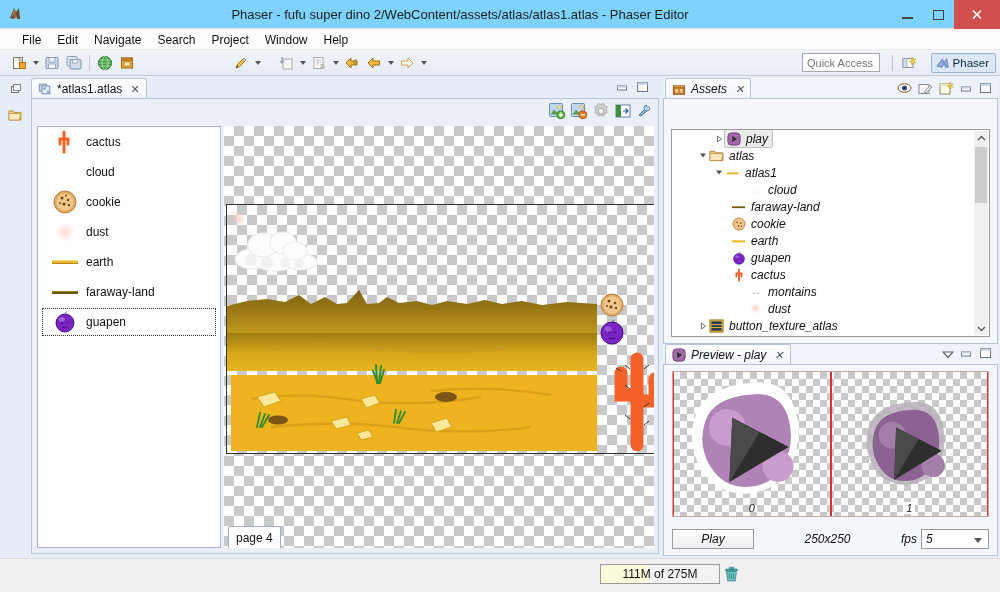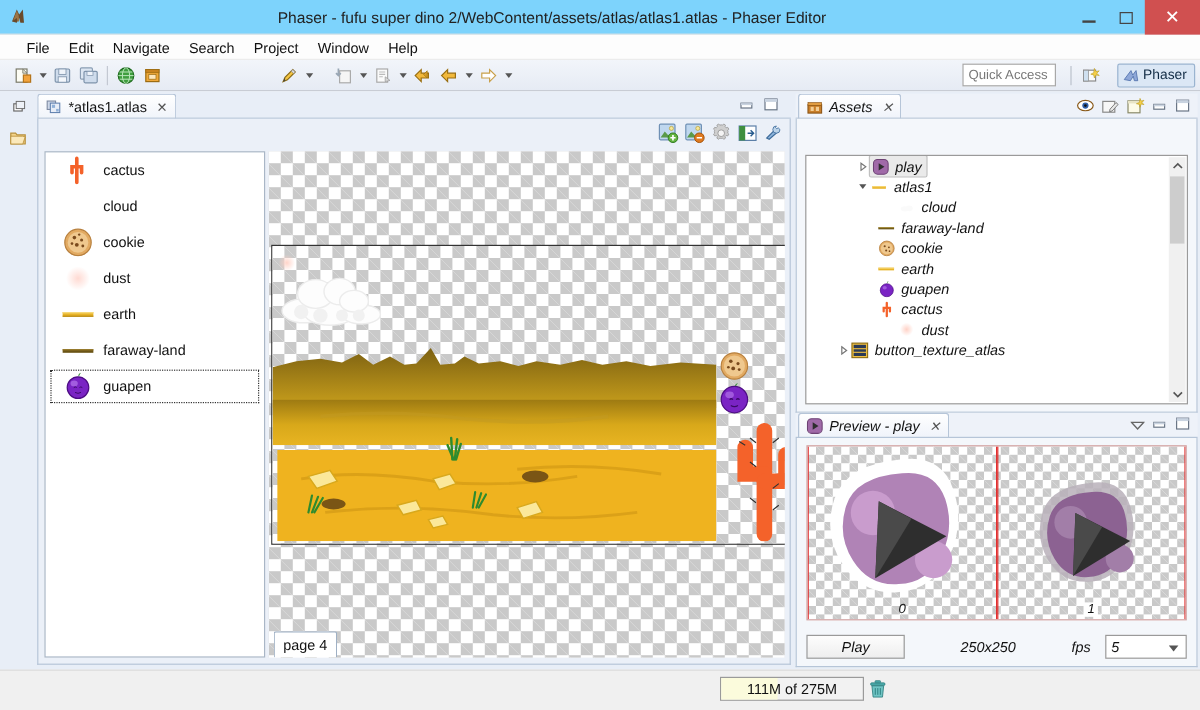--- a/index.html
+++ b/index.html
@@ -162,21 +162,21 @@
   .pv-cell { position:absolute; top:0; bottom:0; border-left:1px solid #e03030; border-right:1px solid #e03030; }
   .pv-idx { position:absolute; bottom:2px; left:50%; transform:translateX(-50%); font-size:11px; color:#111; }
   .pv-idx.boxed { background:#fff; padding:0 3px; }
   .pv-controls { position:absolute; left:8px; bottom:6px; width:calc(100% - 16px); height:20px; display:flex; align-items:center; }
   .playbtn {
     width:82px; height:20px; background:linear-gradient(#fdfdfd,#eeeeee);
     border:1px solid #9a9a9a; font-size:12px; color:#111;
     display:flex; align-items:center; justify-content:center;
   }
   .pv-size { flex:1; text-align:center; font-size:12px; color:#111; }
-  .fps-label { font-size:12px; color:#111; margin-right:12px; }
+  .fps-label { font-size:12px; color:#111; margin-right:4px; }
   .fps-sel {
     width:68px; height:20px; background:#fff; border:1px solid #9a9a9a;
     font-size:12px; color:#111; display:flex; align-items:center;
     padding-left:4px; position:relative;
   }
   .fps-sel i { position:absolute; right:6px; top:8px; width:0;height:0;
     border-left:4px solid transparent;border-right:4px solid transparent;border-top:5px solid #555; }
 
   
   .statusbar { position:absolute; left:0; top:558px; width:1000px; height:34px; background:#f0f0f0; border-top:1px solid #dcdcdc; }
@@ -703,20 +703,34 @@
                 <span class="ti">
                   <svg width="14" height="14" viewBox="0 0 16 16">
                       <rect x="1" y="1" width="14" height="14" rx="4" fill="#a06aa8" stroke="#6d4274"></rect>
                       <path d="M6 4.5 L11.5 8 L6 11.5 Z" fill="#2e2e2e"></path>
                     </svg>
                 </span>
                 <span class="tlbl">play</span>
               </span>
             </div>
 
+            <div class="tr" style="padding-left:26px">
+              <span class="tw">
+                <svg width="8" height="7" viewBox="0 0 8 7">
+                    <path d="M1 1.5 L7 1.5 L4 5.5 Z" fill="#555"></path>
+                  </svg>
+              </span>
+              <span class="ti">
+                <svg width="15" height="13" viewBox="0 0 16 14">
+                    <path d="M1 2.5 h5 l1.4 1.6 H15 V12.5 H1 Z" fill="#f2cd82" stroke="#ab8332"></path>
+                    <path d="M1 5 h11.5 l2.5 .7 -2 6.8 H1 Z" fill="#fbe9bb" stroke="#ab8332" stroke-width=".7"></path>
+                  </svg>
+              </span>
+              <span class="tlbl">atlas</span>
+            </div>
 
             <div class="tr" style="padding-left:42px">
               <span class="tw">
                 <svg width="8" height="7" viewBox="0 0 8 7">
                     <path d="M1 1.5 L7 1.5 L4 5.5 Z" fill="#555"></path>
                   </svg>
               </span>
               <span class="ti">
                 <svg width="14" height="10" viewBox="0 0 16 10">
                     <rect x="1" y="4" width="13" height="2.5" fill="#e8b428"></rect>
@@ -785,20 +799,28 @@
 
             <div class="tr" style="padding-left:58px">
               <span class="ti">
                 <svg width="12" height="14" viewBox="0 0 12 14">
                     <path d="M6 1.5 v11 M6 5.5 h-2.6 v3 M6 5.5 h2.6 v3" stroke="#f4622a" stroke-width="1.9" fill="none" stroke-linecap="round"></path>
                   </svg>
               </span>
               <span class="tlbl">cactus</span>
             </div>
 
+            <div class="tr" style="padding-left:75px">
+              <span class="ti">
+                <svg width="10" height="8" viewBox="0 0 10 8">
+                    <path d="M1 6 L3 4.4 L5 6 L7 4 L9 6 Z" fill="#b0b0b0" opacity=".6"></path>
+                  </svg>
+              </span>
+              <span class="tlbl">montains</span>
+            </div>
 
             <div class="tr" style="padding-left:75px">
               <span class="ti">
                 <svg width="13" height="13" viewBox="0 0 14 14">
                     <defs>
                       <radialGradient id="dg3">
                         <stop offset="0%" stop-color="#ffd0c4" stop-opacity=".95"></stop>
                         <stop offset="100%" stop-color="#ffd0c4" stop-opacity="0"></stop>
                       </radialGradient>
                     </defs>

